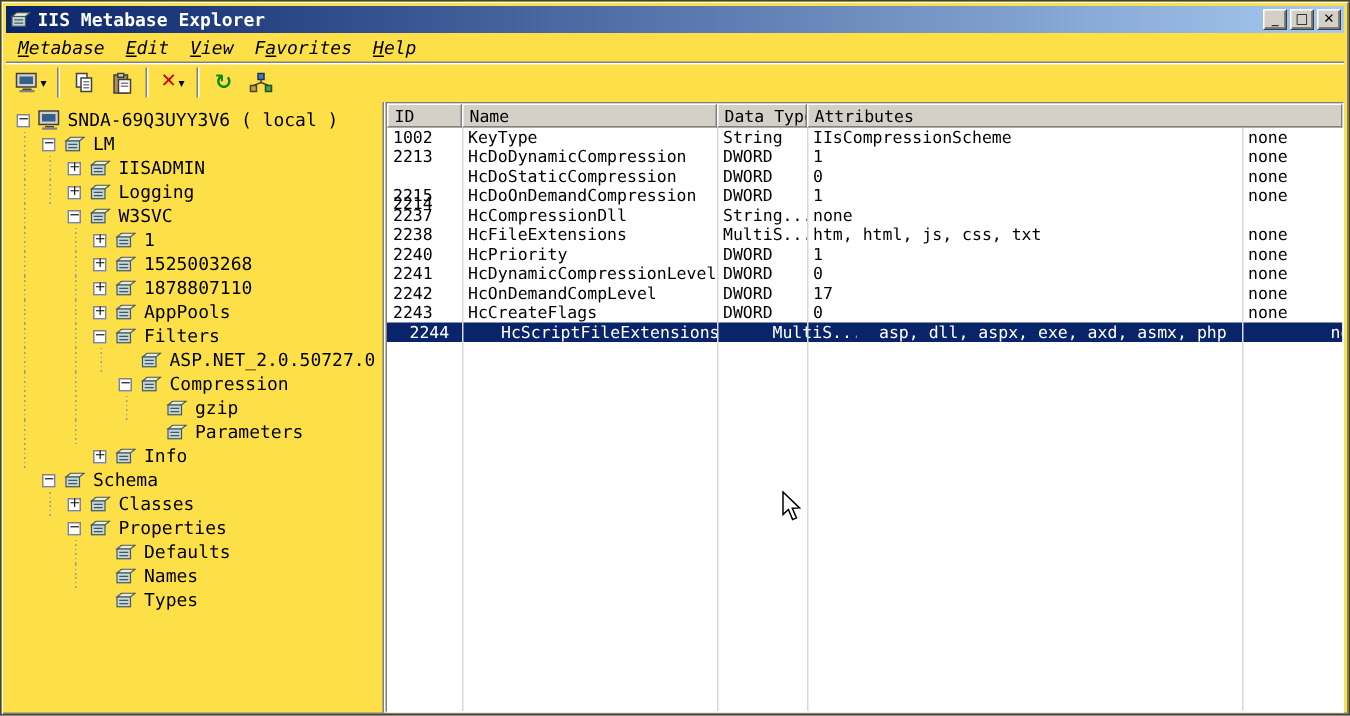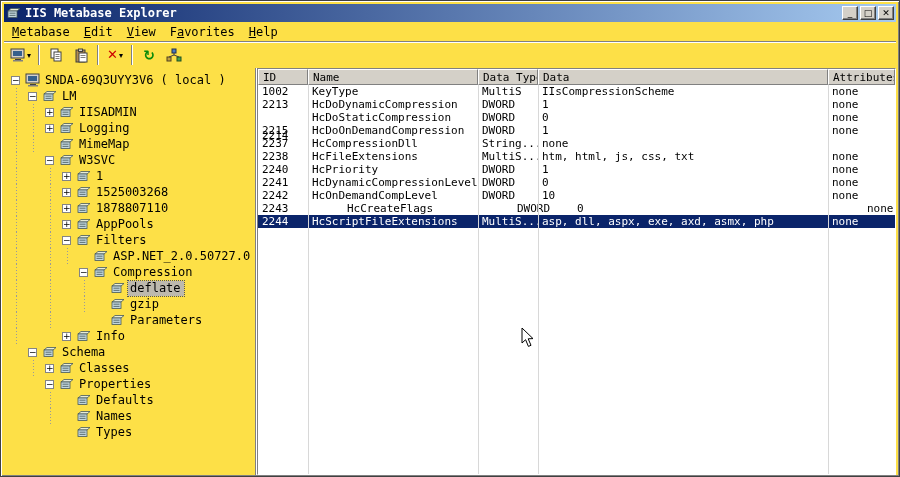--- a/index.html
+++ b/index.html
@@ -12,21 +12,21 @@
   .titlebar{height:18px;display:flex;align-items:center;padding:0 2px;
     background:linear-gradient(90deg,#0a246a,#a6caf0);color:#fff;}
   .titleicon{width:16px;height:14px;display:inline-flex;align-items:center;margin-right:3px;}
   .title-text{font-weight:bold;font-size:12px;letter-spacing:0px;flex:1;white-space:nowrap;overflow:hidden;}
   .winbtns{display:flex;gap:2px;}
   .wbtn{width:16px;height:14px;font-size:9px;line-height:10px;padding:0;
     background:#d4d0c8;border:1px solid;border-color:#ffffff #404040 #404040 #ffffff;
     box-shadow:inset -1px -1px 0 #808080;font-family:"DejaVu Sans",sans-serif;cursor:default;}
   
   .menubar{height:19px;display:flex;align-items:center;font-size:12px;padding-left:1px;}
-  .mitem{padding:1px 7px;white-space:nowrap;}
+  .mitem{padding:1px 7px;white-space:nowrap;font-style:italic;}
   
   .toolbar{height:27px;display:flex;align-items:center;gap:1px;padding:1px 3px;
     border-top:1px solid #808080;box-shadow:0 1px 0 #ffffff inset;}
   .tbtn{height:22px;min-width:24px;display:inline-flex;align-items:center;justify-content:center;
     background:transparent;border:1px solid transparent;padding:0 2px;cursor:default;}
   .darr{font-size:8px;margin-left:1px;color:#000;font-family:"DejaVu Sans",sans-serif;}
   .tsep{width:2px;height:20px;margin:0 3px;border-left:1px solid #808080;border-right:1px solid #ffffff;}
   .glyph{display:inline-flex;align-items:center;justify-content:center;font-size:14px;line-height:14px;}
   
   .content{display:flex;height:407px;}
@@ -46,21 +46,21 @@
   .listpane{flex:1;background:#fff;border:1px solid;border-color:#808080 #ffffff #ffffff #808080;
     display:flex;flex-direction:column;overflow:hidden;position:relative;}
   .lheader{display:flex;height:16px;flex:0 0 16px;background:#d4d0c8;}
   .hcell{font-size:11px;padding:1px 4px;background:#d4d0c8;border:1px solid;
     border-color:#ffffff #808080 #808080 #ffffff;white-space:nowrap;overflow:hidden;cursor:default;}
   .lbody{flex:1;position:relative;overflow:hidden;}
   .lrow{display:flex;height:13px;align-items:center;cursor:default;}
   .lcell{font-size:11px;padding:0 4px;white-space:nowrap;overflow:hidden;height:13px;line-height:13px;}
   .lrow.sel{background:#0a246a;color:#fff;}
   .vline{position:absolute;top:0;bottom:0;width:1px;background:#d8d8d8;pointer-events:none;}
-  .lrow.sel .lcell{border-color:transparent;}
+  .lrow.sel .lcell{border-color:transparent;margin-left:11px;}
   
   .cursor{position:absolute;pointer-events:none;z-index:50;}
 </style>
 </head>
 <body>
 
 <div class="window">
   <div class="titlebar">
     <span class="titleicon" id="title-icon">
         <svg width="15" height="12" viewBox="0 0 15 12">
@@ -203,183 +203,152 @@
               <path d="M2 4 L11 4 L14 1.5 L5 1.5 Z" fill="#e8ecd8" stroke="#44585c" stroke-width="0.8"></path>
               <rect x="2" y="4" width="9" height="6.5" fill="#c2d6dc" stroke="#44585c" stroke-width="0.8"></rect>
               <line x1="3.5" y1="6.2" x2="9.5" y2="6.2" stroke="#44585c" stroke-width="0.8"></line>
               <line x1="3.5" y1="8.4" x2="9.5" y2="8.4" stroke="#44585c" stroke-width="0.8"></line>
             </svg>
           </span>
           <span class="tlabel">Logging</span>
         </div>
         <div class="trow">
           <span class="tind line"></span>
+          <span class="tind"></span>
+          <span class="texp">
+            <div class="ebox">−</div>
+          </span>
+          <span class="ticon">
+            <svg width="15" height="12" viewBox="0 0 15 12">
+              <path d="M2 4 L11 4 L14 1.5 L5 1.5 Z" fill="#e8ecd8" stroke="#44585c" stroke-width="0.8"></path>
+              <rect x="2" y="4" width="9" height="6.5" fill="#c2d6dc" stroke="#44585c" stroke-width="0.8"></rect>
+              <line x1="3.5" y1="6.2" x2="9.5" y2="6.2" stroke="#44585c" stroke-width="0.8"></line>
+              <line x1="3.5" y1="8.4" x2="9.5" y2="8.4" stroke="#44585c" stroke-width="0.8"></line>
+            </svg>
+          </span>
+          <span class="tlabel">W3SVC</span>
+        </div>
+        <div class="trow">
+          <span class="tind line"></span>
+          <span class="tind"></span>
+          <span class="tind line"></span>
+          <span class="texp">
+            <div class="ebox">+</div>
+          </span>
+          <span class="ticon">
+            <svg width="15" height="12" viewBox="0 0 15 12">
+              <path d="M2 4 L11 4 L14 1.5 L5 1.5 Z" fill="#e8ecd8" stroke="#44585c" stroke-width="0.8"></path>
+              <rect x="2" y="4" width="9" height="6.5" fill="#c2d6dc" stroke="#44585c" stroke-width="0.8"></rect>
+              <line x1="3.5" y1="6.2" x2="9.5" y2="6.2" stroke="#44585c" stroke-width="0.8"></line>
+              <line x1="3.5" y1="8.4" x2="9.5" y2="8.4" stroke="#44585c" stroke-width="0.8"></line>
+            </svg>
+          </span>
+          <span class="tlabel">1</span>
+        </div>
+        <div class="trow">
+          <span class="tind line"></span>
+          <span class="tind"></span>
+          <span class="tind line"></span>
+          <span class="texp">
+            <div class="ebox">+</div>
+          </span>
+          <span class="ticon">
+            <svg width="15" height="12" viewBox="0 0 15 12">
+              <path d="M2 4 L11 4 L14 1.5 L5 1.5 Z" fill="#e8ecd8" stroke="#44585c" stroke-width="0.8"></path>
+              <rect x="2" y="4" width="9" height="6.5" fill="#c2d6dc" stroke="#44585c" stroke-width="0.8"></rect>
+              <line x1="3.5" y1="6.2" x2="9.5" y2="6.2" stroke="#44585c" stroke-width="0.8"></line>
+              <line x1="3.5" y1="8.4" x2="9.5" y2="8.4" stroke="#44585c" stroke-width="0.8"></line>
+            </svg>
+          </span>
+          <span class="tlabel">1525003268</span>
+        </div>
+        <div class="trow">
+          <span class="tind line"></span>
+          <span class="tind"></span>
+          <span class="tind line"></span>
+          <span class="texp">
+            <div class="ebox">+</div>
+          </span>
+          <span class="ticon">
+            <svg width="15" height="12" viewBox="0 0 15 12">
+              <path d="M2 4 L11 4 L14 1.5 L5 1.5 Z" fill="#e8ecd8" stroke="#44585c" stroke-width="0.8"></path>
+              <rect x="2" y="4" width="9" height="6.5" fill="#c2d6dc" stroke="#44585c" stroke-width="0.8"></rect>
+              <line x1="3.5" y1="6.2" x2="9.5" y2="6.2" stroke="#44585c" stroke-width="0.8"></line>
+              <line x1="3.5" y1="8.4" x2="9.5" y2="8.4" stroke="#44585c" stroke-width="0.8"></line>
+            </svg>
+          </span>
+          <span class="tlabel">1878807110</span>
+        </div>
+        <div class="trow">
+          <span class="tind line"></span>
+          <span class="tind"></span>
+          <span class="tind line"></span>
+          <span class="texp">
+            <div class="ebox">+</div>
+          </span>
+          <span class="ticon">
+            <svg width="15" height="12" viewBox="0 0 15 12">
+              <path d="M2 4 L11 4 L14 1.5 L5 1.5 Z" fill="#e8ecd8" stroke="#44585c" stroke-width="0.8"></path>
+              <rect x="2" y="4" width="9" height="6.5" fill="#c2d6dc" stroke="#44585c" stroke-width="0.8"></rect>
+              <line x1="3.5" y1="6.2" x2="9.5" y2="6.2" stroke="#44585c" stroke-width="0.8"></line>
+              <line x1="3.5" y1="8.4" x2="9.5" y2="8.4" stroke="#44585c" stroke-width="0.8"></line>
+            </svg>
+          </span>
+          <span class="tlabel">AppPools</span>
+        </div>
+        <div class="trow">
+          <span class="tind line"></span>
+          <span class="tind"></span>
+          <span class="tind line"></span>
+          <span class="texp">
+            <div class="ebox">−</div>
+          </span>
+          <span class="ticon">
+            <svg width="15" height="12" viewBox="0 0 15 12">
+              <path d="M2 4 L11 4 L14 1.5 L5 1.5 Z" fill="#e8ecd8" stroke="#44585c" stroke-width="0.8"></path>
+              <rect x="2" y="4" width="9" height="6.5" fill="#c2d6dc" stroke="#44585c" stroke-width="0.8"></rect>
+              <line x1="3.5" y1="6.2" x2="9.5" y2="6.2" stroke="#44585c" stroke-width="0.8"></line>
+              <line x1="3.5" y1="8.4" x2="9.5" y2="8.4" stroke="#44585c" stroke-width="0.8"></line>
+            </svg>
+          </span>
+          <span class="tlabel">Filters</span>
+        </div>
+        <div class="trow">
+          <span class="tind line"></span>
+          <span class="tind"></span>
+          <span class="tind line"></span>
           <span class="tind line"></span>
           <span class="texp"></span>
           <span class="ticon">
             <svg width="15" height="12" viewBox="0 0 15 12">
               <path d="M2 4 L11 4 L14 1.5 L5 1.5 Z" fill="#e8ecd8" stroke="#44585c" stroke-width="0.8"></path>
               <rect x="2" y="4" width="9" height="6.5" fill="#c2d6dc" stroke="#44585c" stroke-width="0.8"></rect>
               <line x1="3.5" y1="6.2" x2="9.5" y2="6.2" stroke="#44585c" stroke-width="0.8"></line>
               <line x1="3.5" y1="8.4" x2="9.5" y2="8.4" stroke="#44585c" stroke-width="0.8"></line>
             </svg>
           </span>
-          <span class="tlabel">MimeMap</span>
-        </div>
-        <div class="trow">
-          <span class="tind line"></span>
-          <span class="tind"></span>
-          <span class="texp">
-            <div class="ebox">−</div>
-          </span>
-          <span class="ticon">
-            <svg width="15" height="12" viewBox="0 0 15 12">
-              <path d="M2 4 L11 4 L14 1.5 L5 1.5 Z" fill="#e8ecd8" stroke="#44585c" stroke-width="0.8"></path>
-              <rect x="2" y="4" width="9" height="6.5" fill="#c2d6dc" stroke="#44585c" stroke-width="0.8"></rect>
-              <line x1="3.5" y1="6.2" x2="9.5" y2="6.2" stroke="#44585c" stroke-width="0.8"></line>
-              <line x1="3.5" y1="8.4" x2="9.5" y2="8.4" stroke="#44585c" stroke-width="0.8"></line>
-            </svg>
-          </span>
-          <span class="tlabel">W3SVC</span>
-        </div>
-        <div class="trow">
-          <span class="tind line"></span>
-          <span class="tind"></span>
-          <span class="tind line"></span>
-          <span class="texp">
-            <div class="ebox">+</div>
-          </span>
-          <span class="ticon">
-            <svg width="15" height="12" viewBox="0 0 15 12">
-              <path d="M2 4 L11 4 L14 1.5 L5 1.5 Z" fill="#e8ecd8" stroke="#44585c" stroke-width="0.8"></path>
-              <rect x="2" y="4" width="9" height="6.5" fill="#c2d6dc" stroke="#44585c" stroke-width="0.8"></rect>
-              <line x1="3.5" y1="6.2" x2="9.5" y2="6.2" stroke="#44585c" stroke-width="0.8"></line>
-              <line x1="3.5" y1="8.4" x2="9.5" y2="8.4" stroke="#44585c" stroke-width="0.8"></line>
-            </svg>
-          </span>
-          <span class="tlabel">1</span>
-        </div>
-        <div class="trow">
-          <span class="tind line"></span>
-          <span class="tind"></span>
-          <span class="tind line"></span>
-          <span class="texp">
-            <div class="ebox">+</div>
-          </span>
-          <span class="ticon">
-            <svg width="15" height="12" viewBox="0 0 15 12">
-              <path d="M2 4 L11 4 L14 1.5 L5 1.5 Z" fill="#e8ecd8" stroke="#44585c" stroke-width="0.8"></path>
-              <rect x="2" y="4" width="9" height="6.5" fill="#c2d6dc" stroke="#44585c" stroke-width="0.8"></rect>
-              <line x1="3.5" y1="6.2" x2="9.5" y2="6.2" stroke="#44585c" stroke-width="0.8"></line>
-              <line x1="3.5" y1="8.4" x2="9.5" y2="8.4" stroke="#44585c" stroke-width="0.8"></line>
-            </svg>
-          </span>
-          <span class="tlabel">1525003268</span>
-        </div>
-        <div class="trow">
-          <span class="tind line"></span>
-          <span class="tind"></span>
-          <span class="tind line"></span>
-          <span class="texp">
-            <div class="ebox">+</div>
-          </span>
-          <span class="ticon">
-            <svg width="15" height="12" viewBox="0 0 15 12">
-              <path d="M2 4 L11 4 L14 1.5 L5 1.5 Z" fill="#e8ecd8" stroke="#44585c" stroke-width="0.8"></path>
-              <rect x="2" y="4" width="9" height="6.5" fill="#c2d6dc" stroke="#44585c" stroke-width="0.8"></rect>
-              <line x1="3.5" y1="6.2" x2="9.5" y2="6.2" stroke="#44585c" stroke-width="0.8"></line>
-              <line x1="3.5" y1="8.4" x2="9.5" y2="8.4" stroke="#44585c" stroke-width="0.8"></line>
-            </svg>
-          </span>
-          <span class="tlabel">1878807110</span>
-        </div>
-        <div class="trow">
-          <span class="tind line"></span>
-          <span class="tind"></span>
-          <span class="tind line"></span>
-          <span class="texp">
-            <div class="ebox">+</div>
-          </span>
-          <span class="ticon">
-            <svg width="15" height="12" viewBox="0 0 15 12">
-              <path d="M2 4 L11 4 L14 1.5 L5 1.5 Z" fill="#e8ecd8" stroke="#44585c" stroke-width="0.8"></path>
-              <rect x="2" y="4" width="9" height="6.5" fill="#c2d6dc" stroke="#44585c" stroke-width="0.8"></rect>
-              <line x1="3.5" y1="6.2" x2="9.5" y2="6.2" stroke="#44585c" stroke-width="0.8"></line>
-              <line x1="3.5" y1="8.4" x2="9.5" y2="8.4" stroke="#44585c" stroke-width="0.8"></line>
-            </svg>
-          </span>
-          <span class="tlabel">AppPools</span>
-        </div>
-        <div class="trow">
-          <span class="tind line"></span>
-          <span class="tind"></span>
-          <span class="tind line"></span>
-          <span class="texp">
-            <div class="ebox">−</div>
-          </span>
-          <span class="ticon">
-            <svg width="15" height="12" viewBox="0 0 15 12">
-              <path d="M2 4 L11 4 L14 1.5 L5 1.5 Z" fill="#e8ecd8" stroke="#44585c" stroke-width="0.8"></path>
-              <rect x="2" y="4" width="9" height="6.5" fill="#c2d6dc" stroke="#44585c" stroke-width="0.8"></rect>
-              <line x1="3.5" y1="6.2" x2="9.5" y2="6.2" stroke="#44585c" stroke-width="0.8"></line>
-              <line x1="3.5" y1="8.4" x2="9.5" y2="8.4" stroke="#44585c" stroke-width="0.8"></line>
-            </svg>
-          </span>
-          <span class="tlabel">Filters</span>
-        </div>
-        <div class="trow">
-          <span class="tind line"></span>
-          <span class="tind"></span>
-          <span class="tind line"></span>
-          <span class="tind line"></span>
-          <span class="texp"></span>
-          <span class="ticon">
-            <svg width="15" height="12" viewBox="0 0 15 12">
-              <path d="M2 4 L11 4 L14 1.5 L5 1.5 Z" fill="#e8ecd8" stroke="#44585c" stroke-width="0.8"></path>
-              <rect x="2" y="4" width="9" height="6.5" fill="#c2d6dc" stroke="#44585c" stroke-width="0.8"></rect>
-              <line x1="3.5" y1="6.2" x2="9.5" y2="6.2" stroke="#44585c" stroke-width="0.8"></line>
-              <line x1="3.5" y1="8.4" x2="9.5" y2="8.4" stroke="#44585c" stroke-width="0.8"></line>
-            </svg>
-          </span>
           <span class="tlabel">ASP.NET_2.0.50727.0</span>
         </div>
         <div class="trow">
           <span class="tind line"></span>
           <span class="tind"></span>
           <span class="tind line"></span>
           <span class="tind"></span>
           <span class="texp">
             <div class="ebox">−</div>
           </span>
           <span class="ticon">
             <svg width="15" height="12" viewBox="0 0 15 12">
               <path d="M2 4 L11 4 L14 1.5 L5 1.5 Z" fill="#e8ecd8" stroke="#44585c" stroke-width="0.8"></path>
               <rect x="2" y="4" width="9" height="6.5" fill="#c2d6dc" stroke="#44585c" stroke-width="0.8"></rect>
               <line x1="3.5" y1="6.2" x2="9.5" y2="6.2" stroke="#44585c" stroke-width="0.8"></line>
               <line x1="3.5" y1="8.4" x2="9.5" y2="8.4" stroke="#44585c" stroke-width="0.8"></line>
             </svg>
           </span>
           <span class="tlabel">Compression</span>
-        </div>
-        <div class="trow">
-          <span class="tind line"></span>
-          <span class="tind"></span>
-          <span class="tind line"></span>
-          <span class="tind"></span>
-          <span class="tind line"></span>
-          <span class="texp"></span>
-          <span class="ticon">
-            <svg width="15" height="12" viewBox="0 0 15 12">
-              <path d="M2 4 L11 4 L14 1.5 L5 1.5 Z" fill="#e8ecd8" stroke="#44585c" stroke-width="0.8"></path>
-              <rect x="2" y="4" width="9" height="6.5" fill="#c2d6dc" stroke="#44585c" stroke-width="0.8"></rect>
-              <line x1="3.5" y1="6.2" x2="9.5" y2="6.2" stroke="#44585c" stroke-width="0.8"></line>
-              <line x1="3.5" y1="8.4" x2="9.5" y2="8.4" stroke="#44585c" stroke-width="0.8"></line>
-            </svg>
-          </span>
-          <span class="tlabel selected">deflate</span>
         </div>
         <div class="trow">
           <span class="tind line"></span>
           <span class="tind"></span>
           <span class="tind line"></span>
           <span class="tind"></span>
           <span class="tind line"></span>
           <span class="texp"></span>
           <span class="ticon">
             <svg width="15" height="12" viewBox="0 0 15 12">
@@ -517,28 +486,27 @@
           </span>
           <span class="tlabel">Types</span>
         </div>
       </div>
     <div class="splitter"></div>
     <div class="listpane">
       <div class="lheader" id="lheader">
           <div class="hcell" style="width: 50px;">ID</div>
           <div class="hcell" style="width: 170px;">Name</div>
           <div class="hcell" style="width: 60px;">Data Type</div>
-          <div class="hcell" style="width: 290px;">Data</div>
           <div class="hcell" style="flex: 1 1 0%;">Attributes</div>
         </div>
       <div class="lbody" id="lbody">
           <div class="lrow">
             <div class="lcell" style="width: 50px;">1002</div>
             <div class="lcell" style="width: 170px;">KeyType</div>
-            <div class="lcell" style="width: 60px;">MultiS</div>
+            <div class="lcell" style="width: 60px;">String</div>
             <div class="lcell" style="width: 290px;">IIsCompressionScheme</div>
             <div class="lcell" style="flex: 1 1 0%;">none</div>
           </div>
           <div class="lrow">
             <div class="lcell" style="width: 50px;">2213</div>
             <div class="lcell" style="width: 170px;">HcDoDynamicCompression</div>
             <div class="lcell" style="width: 60px;">DWORD</div>
             <div class="lcell" style="width: 290px;">1</div>
             <div class="lcell" style="flex: 1 1 0%;">none</div>
           </div>
@@ -580,26 +548,26 @@
             <div class="lcell" style="width: 50px;">2241</div>
             <div class="lcell" style="width: 170px;">HcDynamicCompressionLevel</div>
             <div class="lcell" style="width: 60px;">DWORD</div>
             <div class="lcell" style="width: 290px;">0</div>
             <div class="lcell" style="flex: 1 1 0%;">none</div>
           </div>
           <div class="lrow">
             <div class="lcell" style="width: 50px;">2242</div>
             <div class="lcell" style="width: 170px;">HcOnDemandCompLevel</div>
             <div class="lcell" style="width: 60px;">DWORD</div>
-            <div class="lcell" style="width: 290px;">10</div>
+            <div class="lcell" style="width: 290px;">17</div>
             <div class="lcell" style="flex: 1 1 0%;">none</div>
           </div>
           <div class="lrow">
             <div class="lcell" style="width: 50px;">2243</div>
-            <div class="lcell" style="width: 170px; margin-left: 35px;">HcCreateFlags</div>
+            <div class="lcell" style="width: 170px;">HcCreateFlags</div>
             <div class="lcell" style="width: 60px;">DWORD</div>
             <div class="lcell" style="width: 290px;">0</div>
             <div class="lcell" style="flex: 1 1 0%;">none</div>
           </div>
           <div class="lrow sel" style="background: rgb(10, 36, 106);">
             <div class="lcell" style="width: 50px;">2244</div>
             <div class="lcell" style="width: 170px;">HcScriptFileExtensions</div>
             <div class="lcell" style="width: 60px;">MultiS...</div>
             <div class="lcell" style="width: 290px;">asp, dll, aspx, exe, axd, asmx, php</div>
             <div class="lcell" style="flex: 1 1 0%;">none</div>

